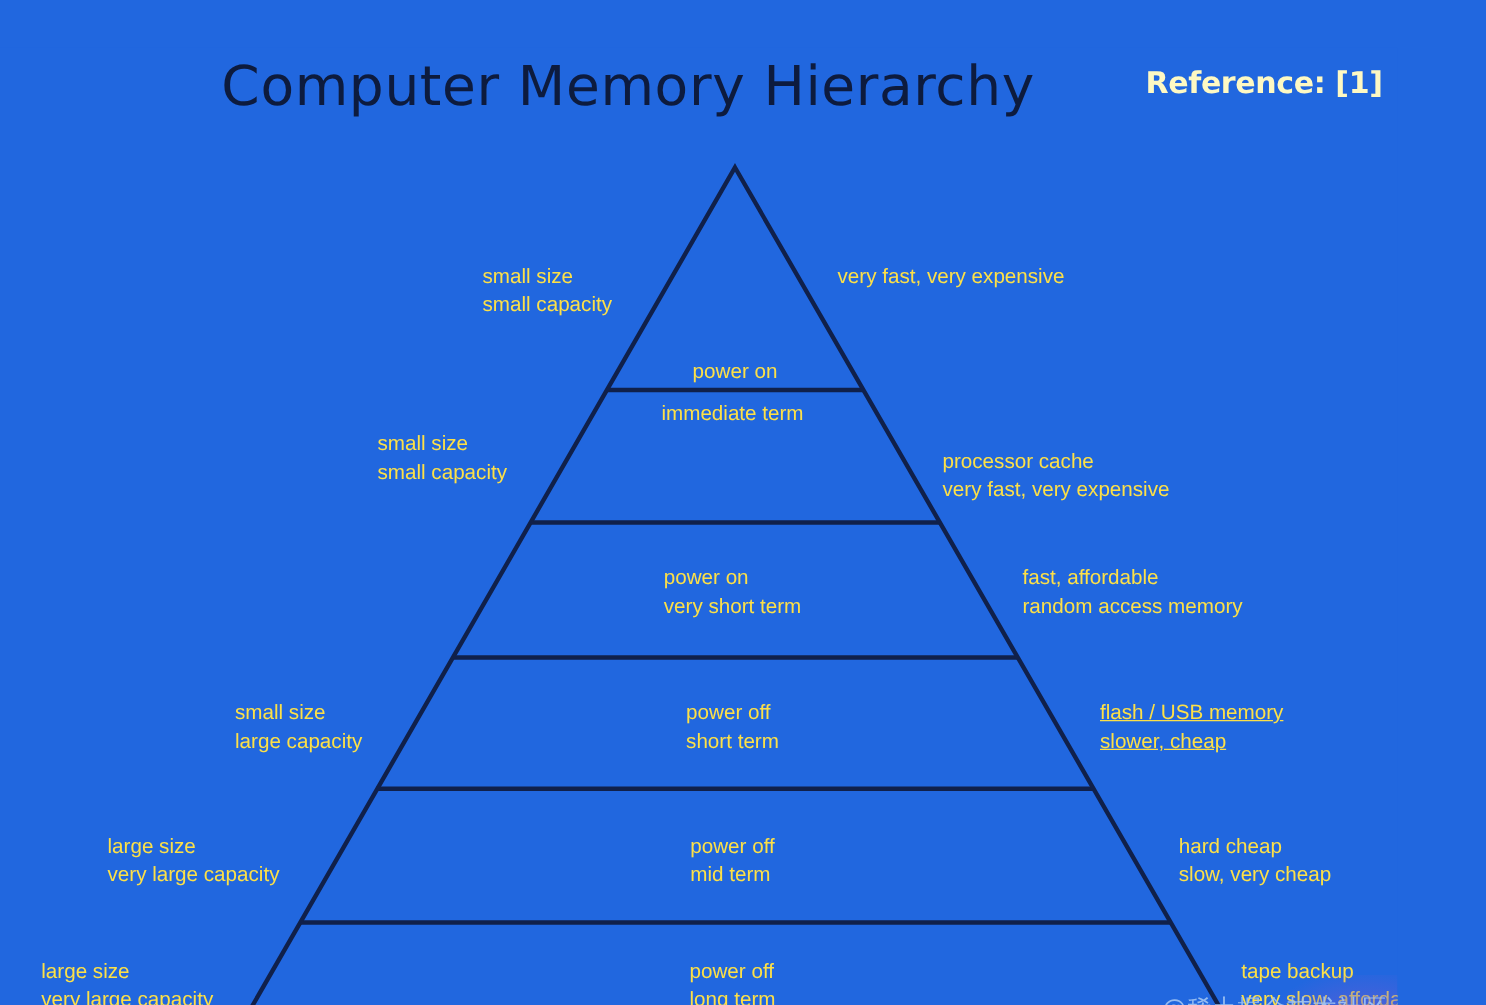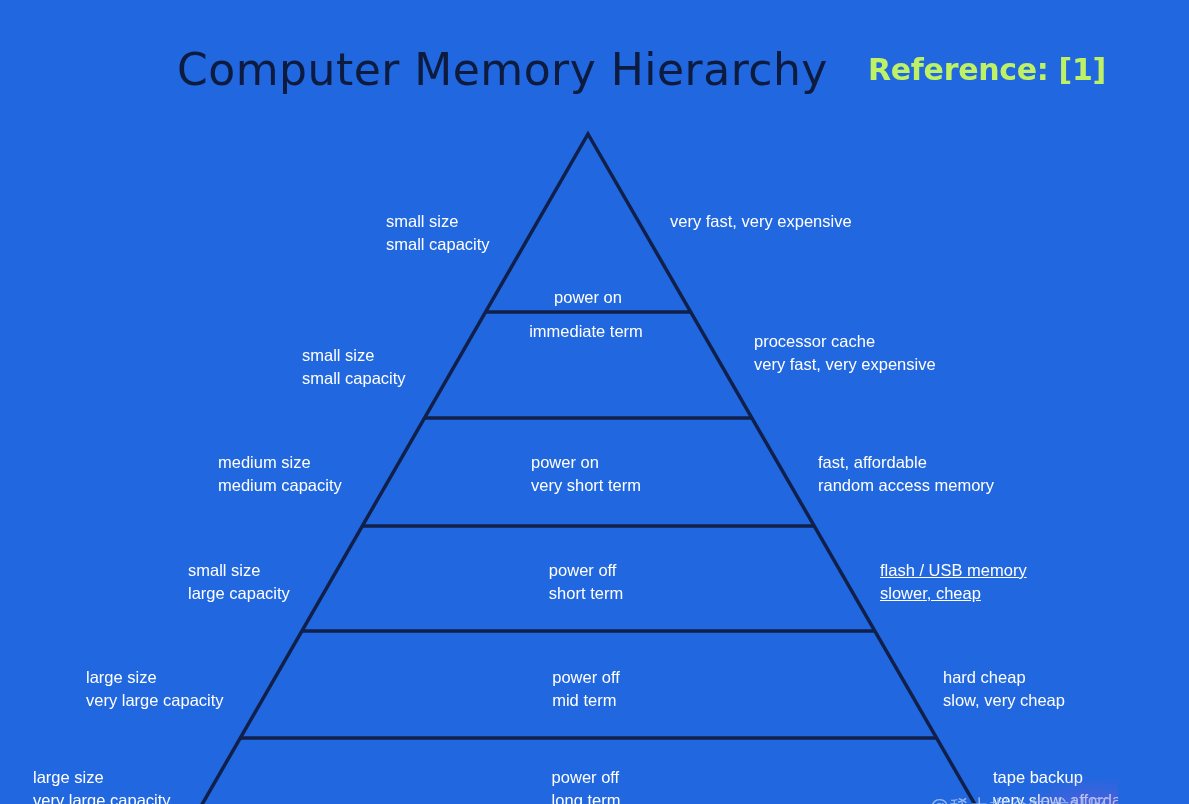--- a/index.html
+++ b/index.html
@@ -34,43 +34,43 @@
     letter-spacing: 0.5px;
     color: #0d1b3e;
     font-family: "DejaVu Sans", sans-serif;
     white-space: nowrap;
     transform: translateX(-92px);
   }
   #header-reference {
     position: absolute;
     right: 12px;
     top: 14px;
-    font-size: 30px;
+    font-size: 24px;
     font-weight: bold;
-    color: #bef264;
+    color: #fef9c3;
     font-family: "DejaVu Sans", sans-serif;
     white-space: nowrap;
     letter-spacing: -0.3px;
   }
 
   
   #pyramid-svg {
     position: absolute;
     left: 0;
     top: 0;
     width: 1189px;
     height: 804px;
   }
 
   
   .label {
     position: absolute;
     font-size: 16.5px;
     line-height: 23px;
-    color: #ffffff;
+    color: #fde047;
     white-space: nowrap;
     font-family: "Liberation Sans", sans-serif;
   }
   .label.left   { text-align: left; }
   .label.right  { text-align: left; }
   .label.center { transform: translateX(-50%); }
 
   
   #watermark {
     position: absolute;
@@ -123,29 +123,25 @@
     <div>very fast, very expensive</div>
   </div>
 
   <div class="label left" style="left:302px; top:306px;">
     <div>small size</div>
     <div>small capacity</div>
   </div>
   <div class="label center" style="left:586px; top:282px;">
     <div>immediate term</div>
   </div>
-  <div class="label right" style="left:754px; top:292px;">
+  <div class="label right" style="left:754px; top:320px;">
     <div>processor cache</div>
     <div>very fast, very expensive</div>
   </div>
 
-  <div class="label left" style="left:218px; top:413px;">
-    <div>medium size</div>
-    <div>medium capacity</div>
-  </div>
   <div class="label center" style="left:586px; top:413px;">
     <div>power on</div>
     <div>very short term</div>
   </div>
   <div class="label right" style="left:818px; top:413px;">
     <div>fast, affordable</div>
     <div>random access memory</div>
   </div>
 
   <div class="label left" style="left:188px; top:521px;">

